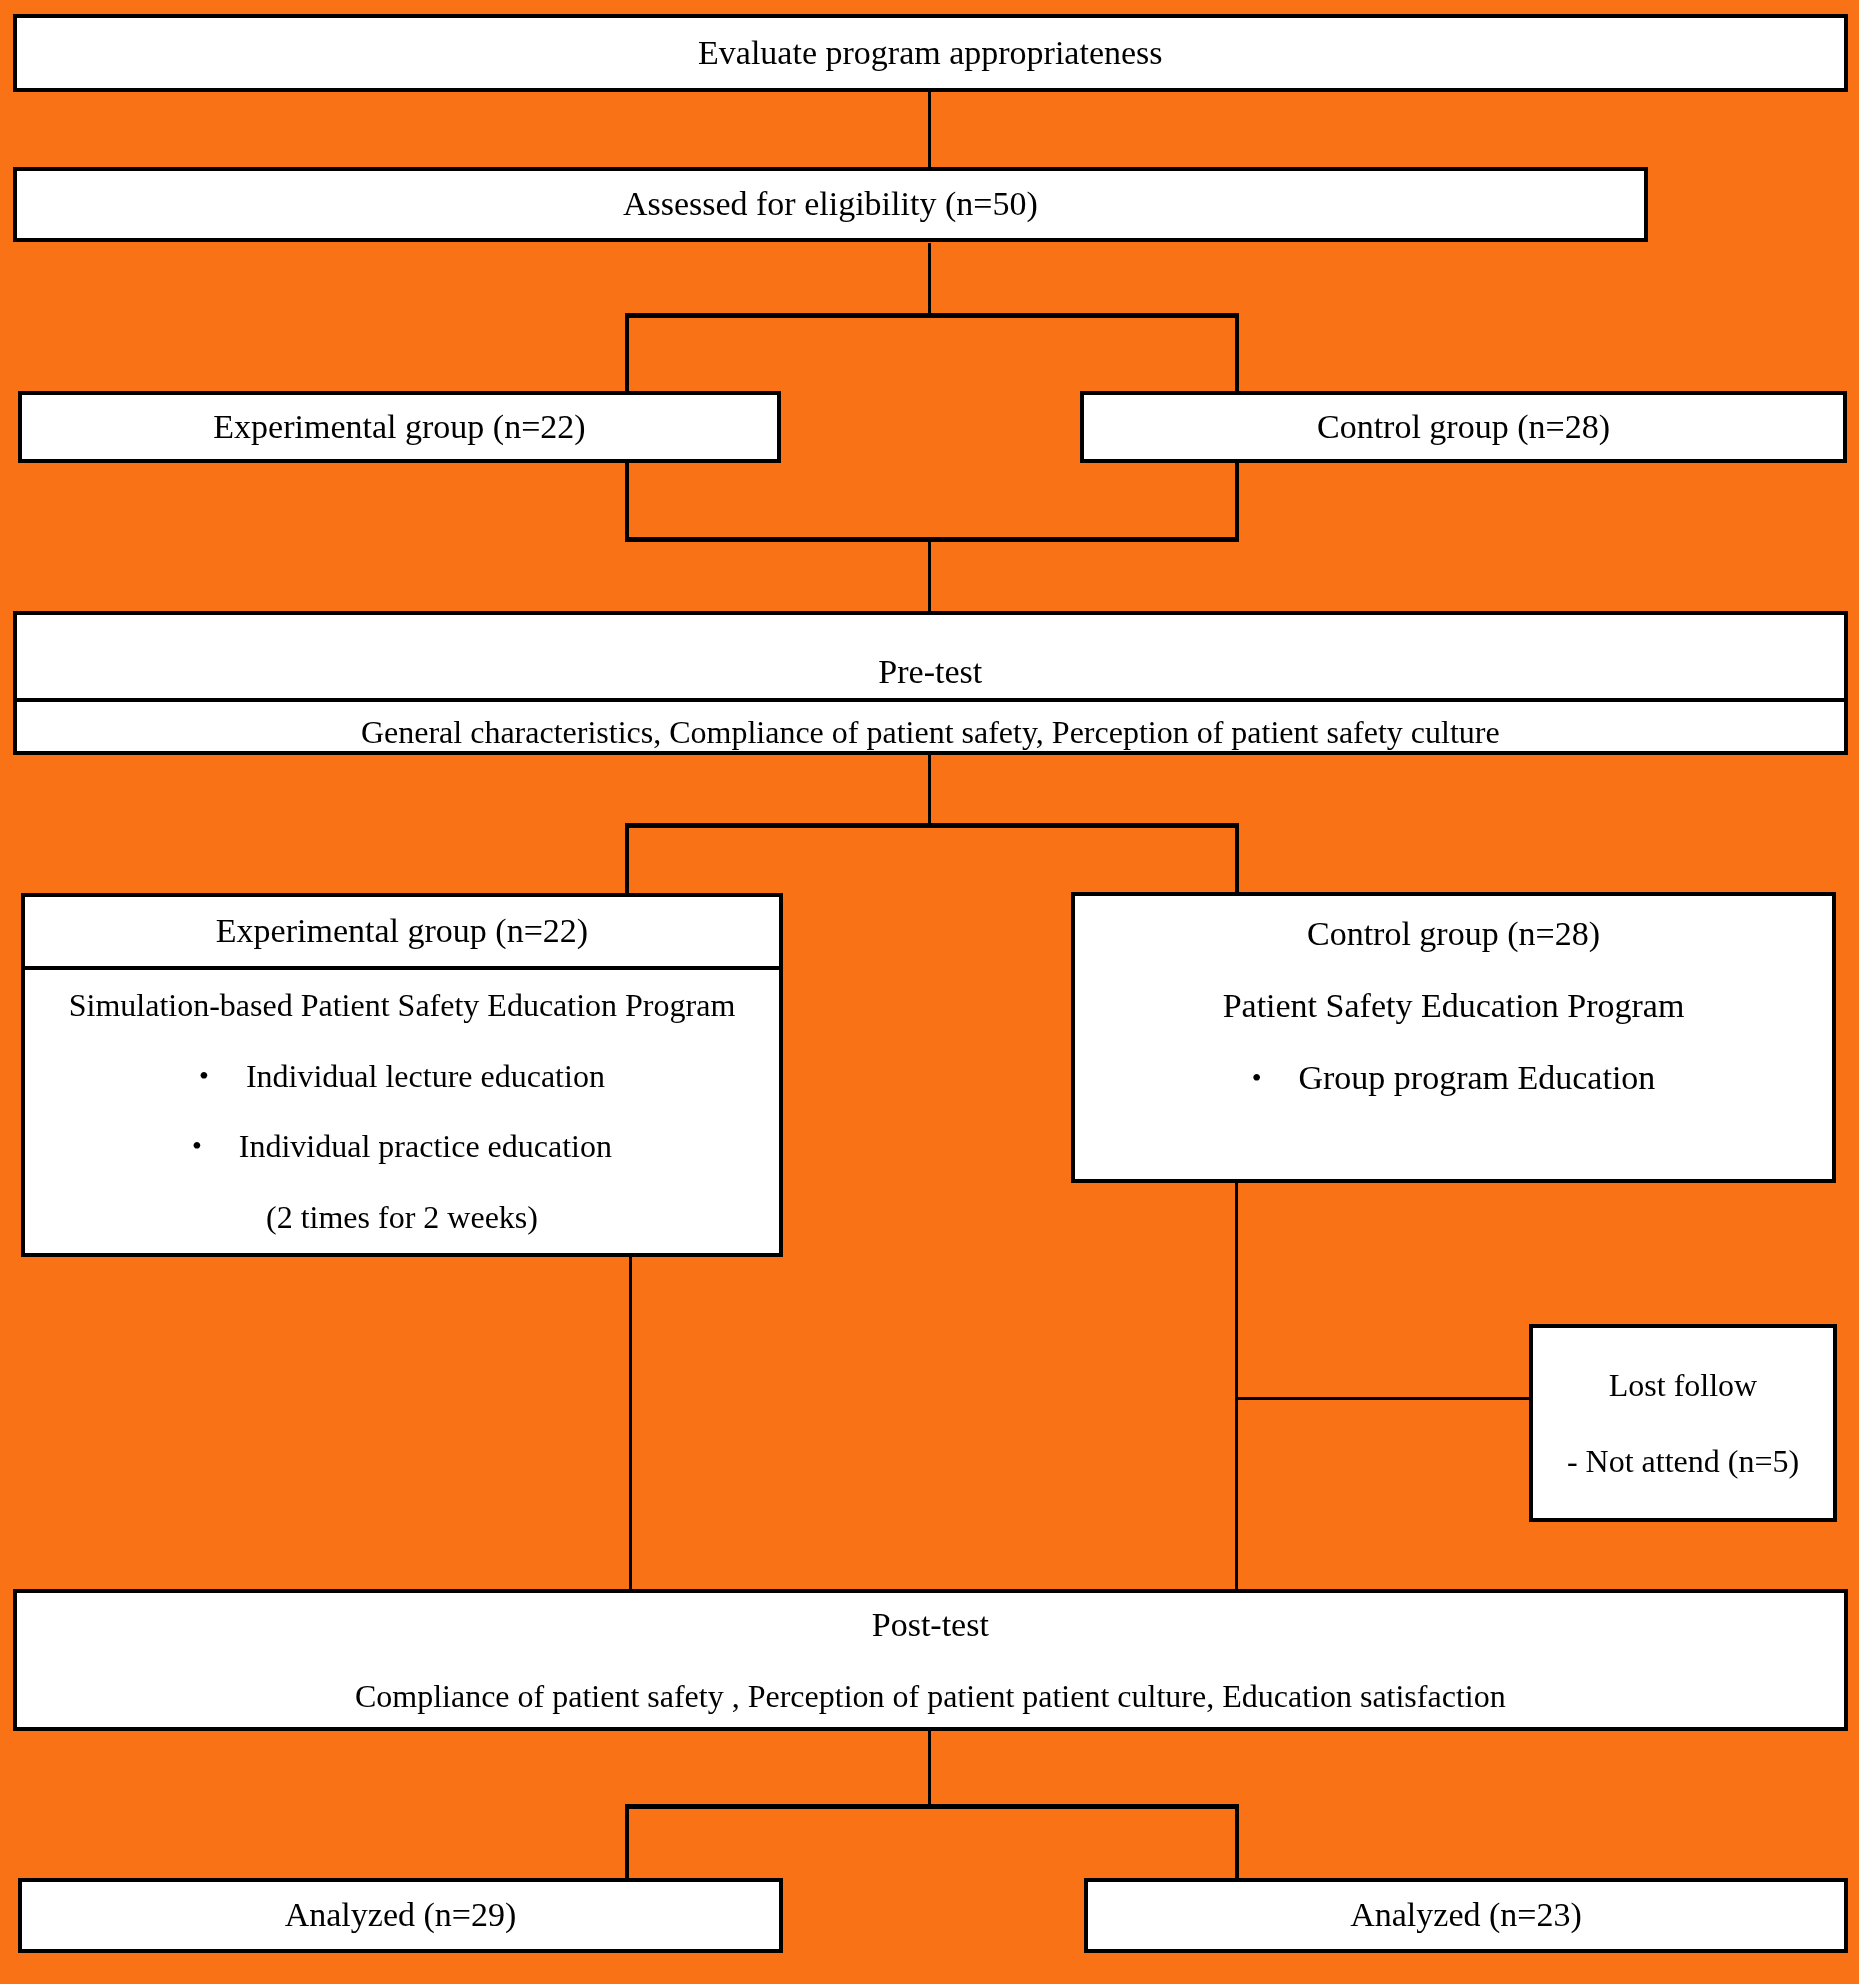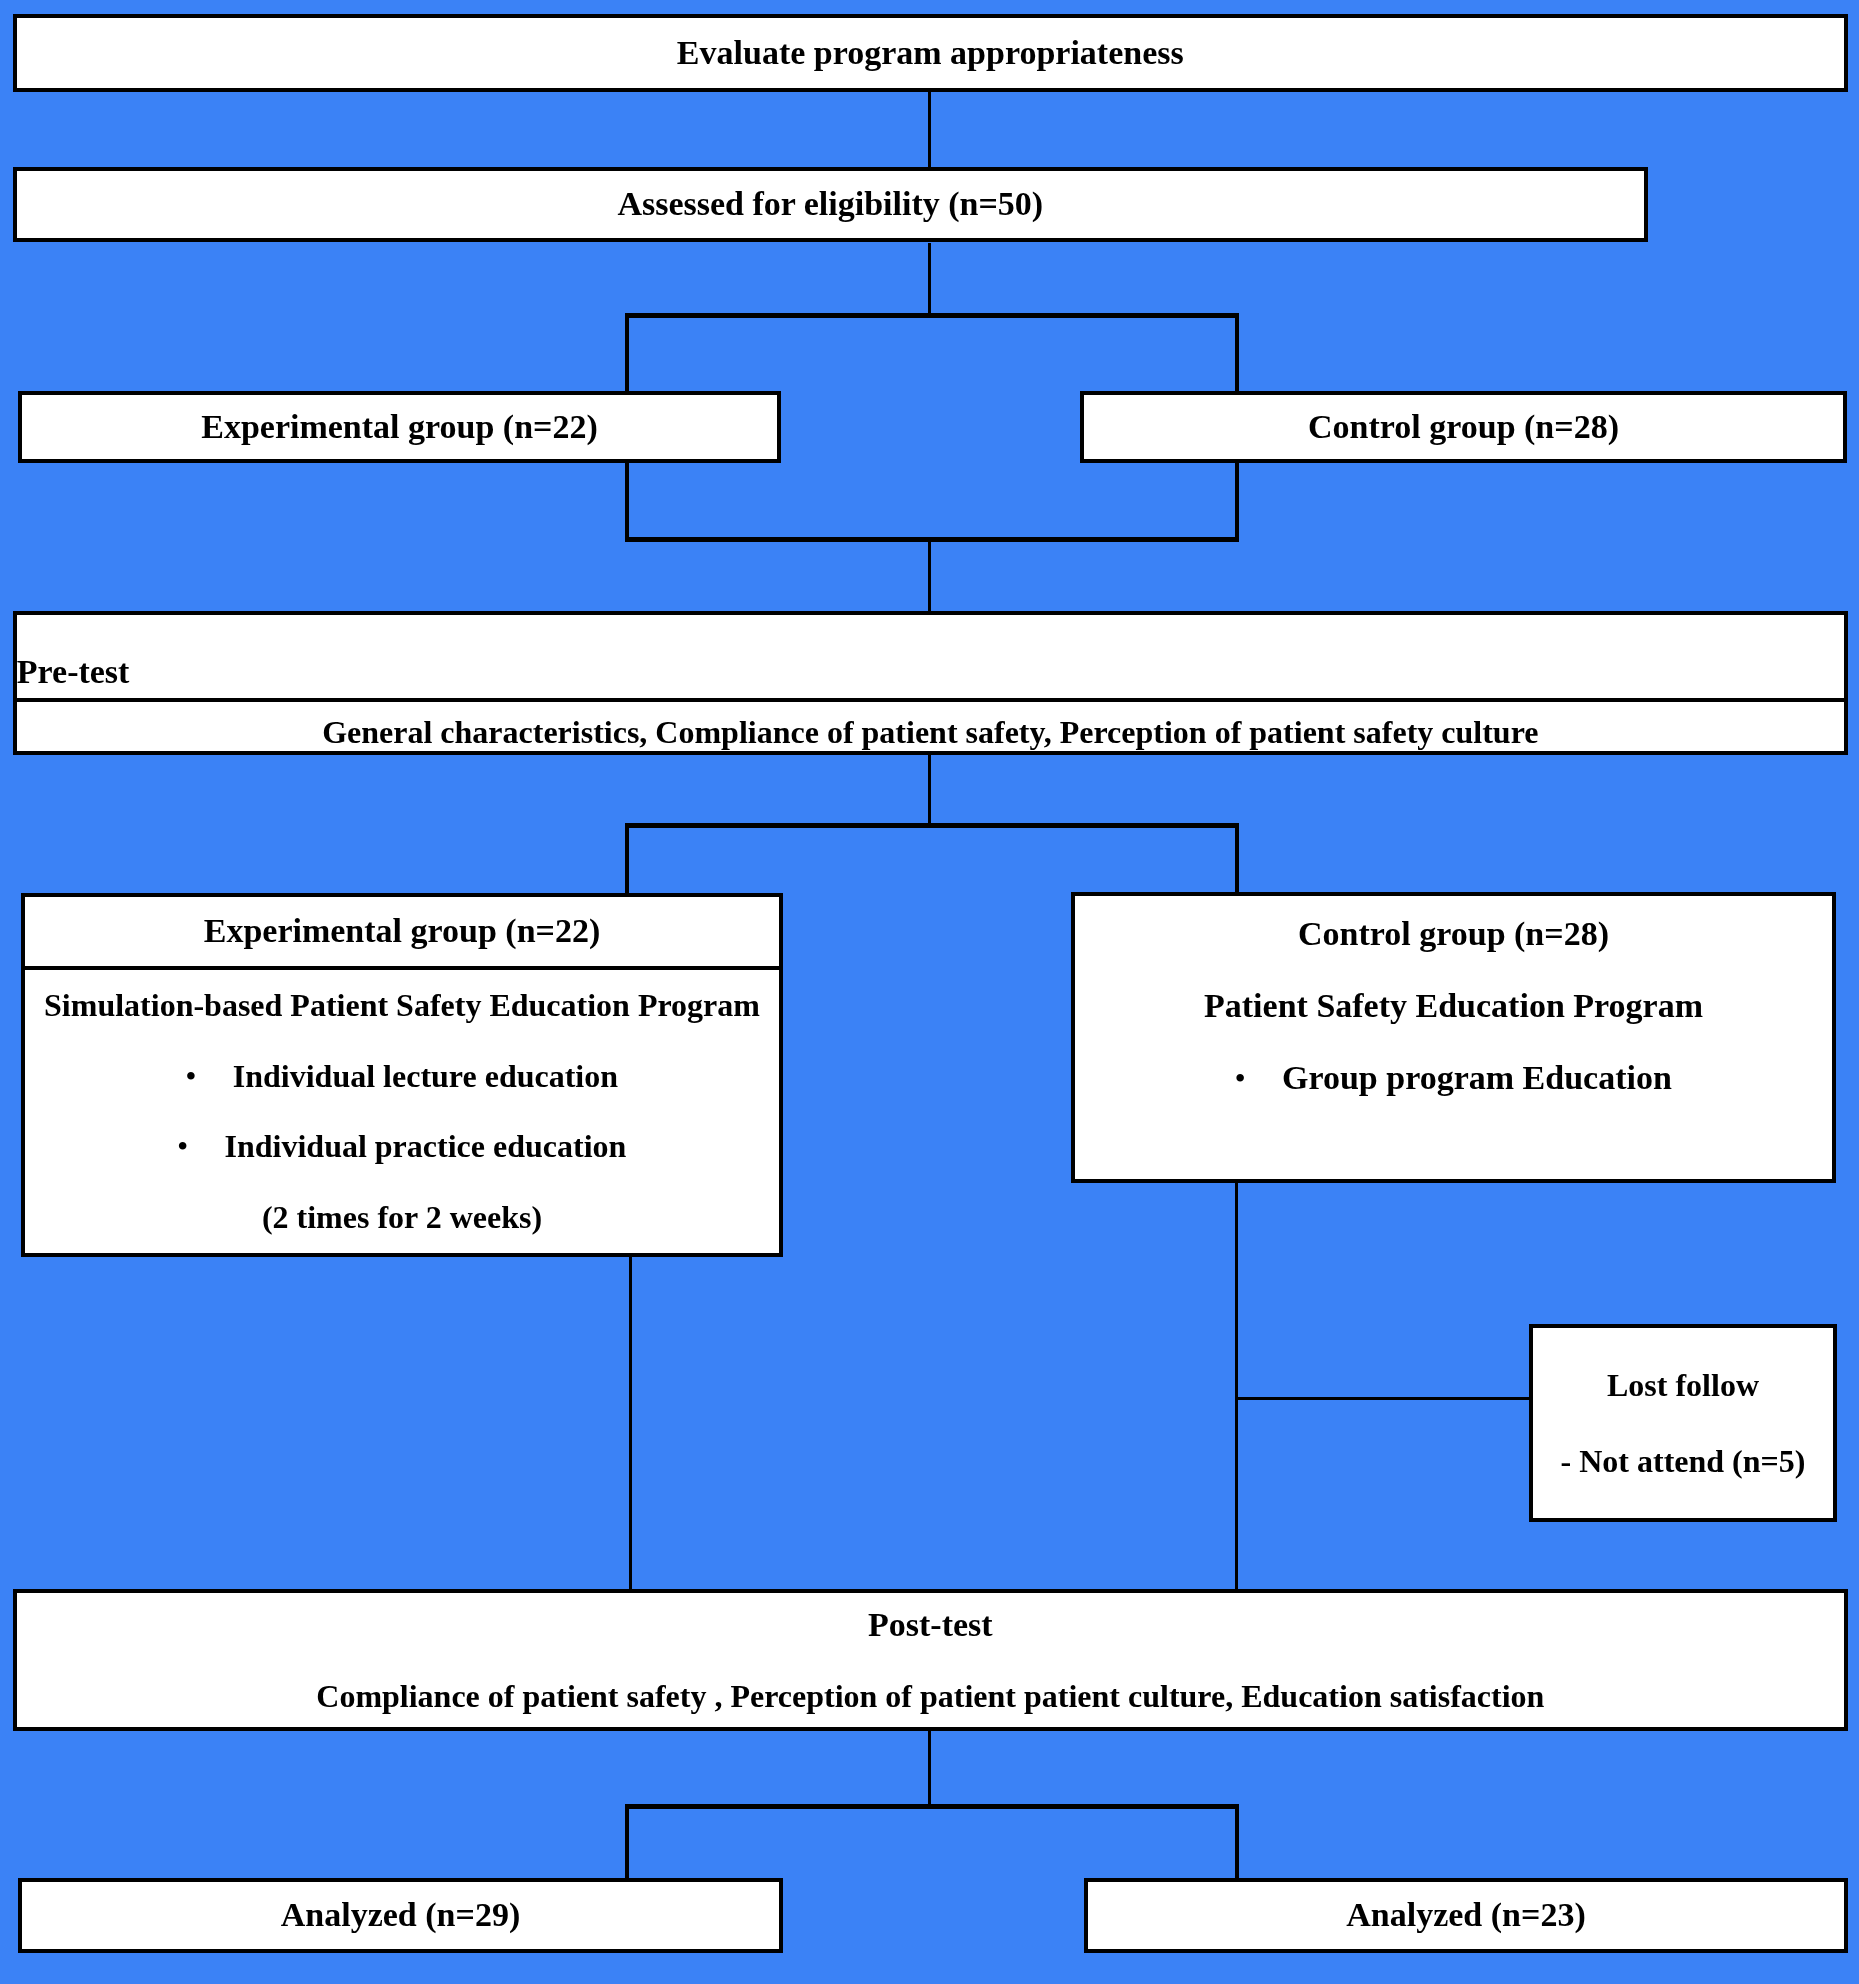--- a/index.html
+++ b/index.html
@@ -4,23 +4,23 @@
 <style>
   html, body {
     margin: 0;
     padding: 0;
     background: #ffffff;
   }
   .canvas {
     position: relative;
     width: 1860px;
     height: 1985px;
-    background: #3b82f6;
+    background: #f97316;
     font-family: "Liberation Serif", "DejaVu Serif", serif;
-    font-weight: bold;
+    font-weight: normal;
     color: #000000;
   }
   
   .fbox {
     position: absolute;
     box-sizing: border-box;
     border: 4.5px solid #000000;
     background: #ffffff;
     display: flex;
     align-items: center;
@@ -53,21 +53,21 @@
   .v-merge1-l     { left: 625px;  top: 461px;  width: 3.8px;    height: 78px; }
   .v-merge1-r     { left: 1235px; top: 461px;  width: 3.8px;    height: 78px; }
   .h-merge1       { left: 625px;  top: 537px;  width: 614px;  height: 4.5px; }
   .v-merge1-c     { left: 928px; top: 540px;  width: 3.2px;    height: 72px; }
 
   .box-pretest    { left: 12.8px;   top: 611px;  width: 1835px; height: 144px; padding: 0; }
   .pretest-header {
     box-sizing: border-box;
     width: 100%; height: 72px;
     border-bottom: 4.5px solid #000000;
-    display: flex; align-items: center;  margin-top: 33px;
+    display: flex; align-items: center; justify-content: center; margin-top: 33px;
   }
   .pretest-body {
     box-sizing: border-box;
     width: 100%; height: 68px;
     display: flex; align-items: flex-end; justify-content: center;
     font-size: 32px;
   }
 
   .v-pre-split    { left: 928px; top: 754px; width: 3.2px;    height: 72px; }
   .h-split2       { left: 625px;  top: 823px; width: 614px;  height: 4.5px; }

